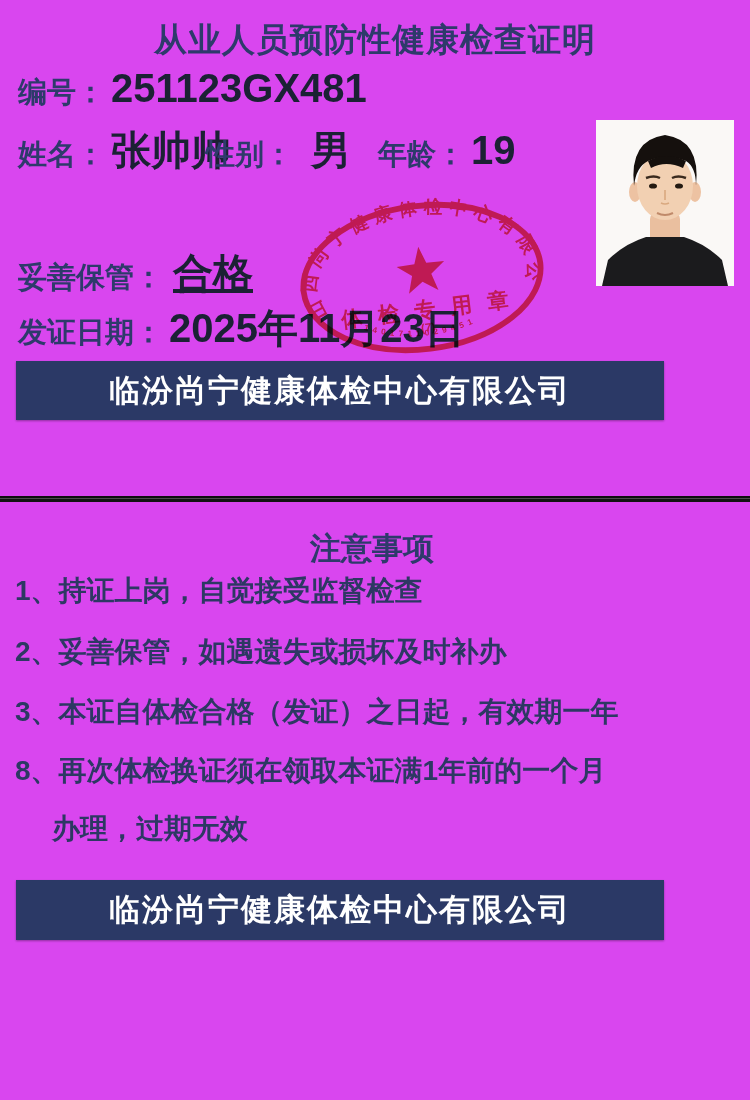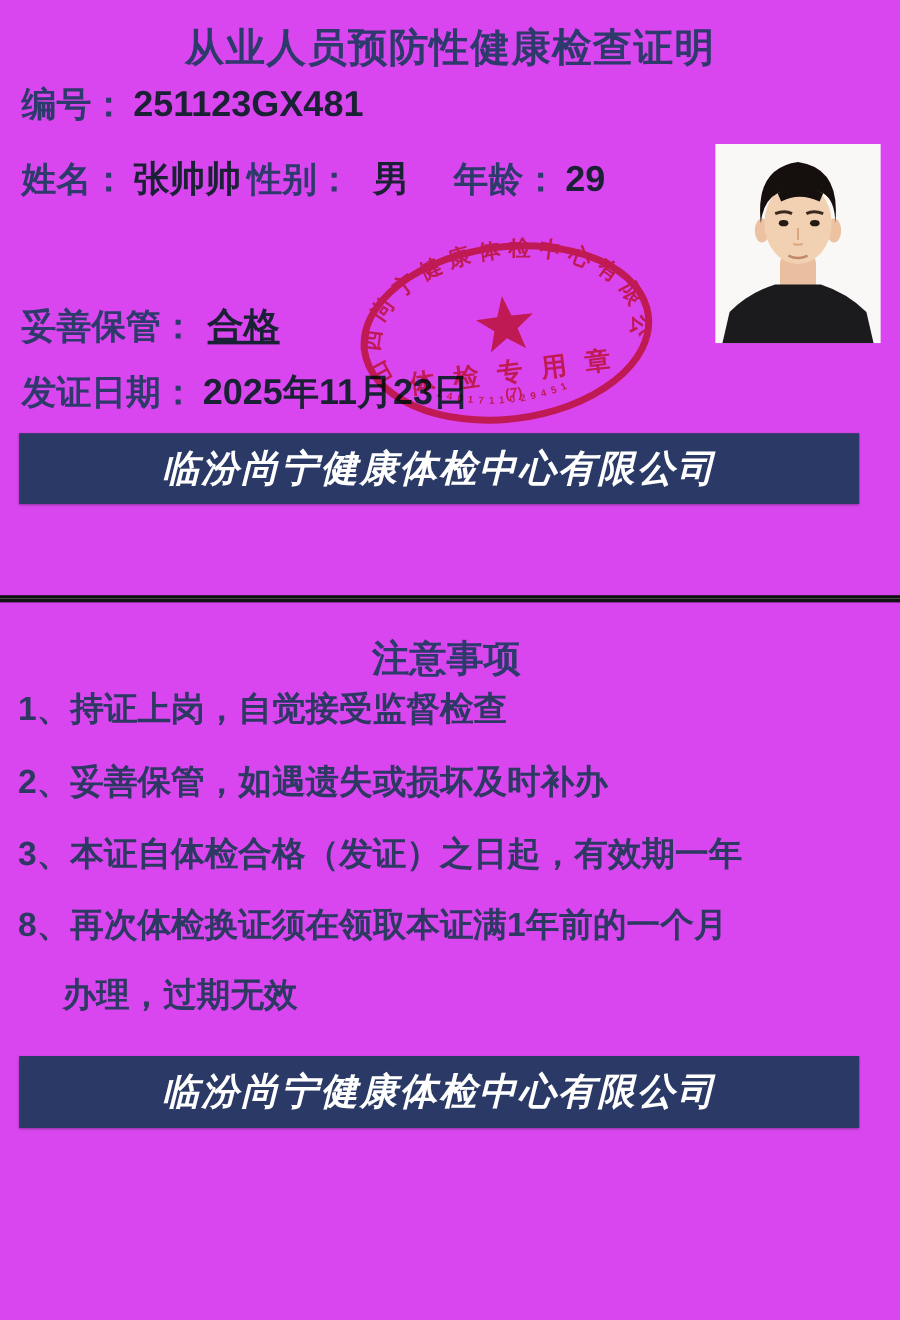--- a/index.html
+++ b/index.html
@@ -10,32 +10,31 @@
     overflow:hidden;
     font-family:"Liberation Sans","DejaVu Sans",sans-serif;
   }
   .title{
     position:absolute;top:18px;left:0;width:750px;margin:0;
     text-align:center;font-size:33px;font-weight:700;letter-spacing:1px;
     color:var(--navy);
   }
   .row{position:absolute;left:18px;white-space:nowrap;font-size:29px;font-weight:700;line-height:36px;}
   .lbl{color:var(--navy);}
-  .val{color:var(--text-dark);font-size:30px;letter-spacing:0;}
+  .val{color:var(--text-dark);font-size:40px;letter-spacing:0;}
   .pair{position:absolute;top:0;white-space:nowrap;}
   .row-name{left:0;width:750px;}
   .gap-sm{margin-left:6px;}
   .gap-md{margin-left:10px;text-decoration:underline;}
   .gap-lg{margin-left:18px;}
   .banner{
-    position:absolute;left:16px;width:700px;
+    position:absolute;left:16px;width:648px;
     background:var(--banner-bg);
     display:flex;align-items:center;justify-content:center;
     box-shadow:0 1px 2px rgba(0,0,0,.35);
-    font-style:italic;
   }
   .banner-text{
     color:var(--banner-text);font-size:31px;font-weight:700;letter-spacing:2px;
   }
   .banner-top{top:361px;height:59px;}
   .banner-bottom{top:880px;height:60px;}
   .divider{position:absolute;left:0;top:496px;width:750px;height:6px;
     background:linear-gradient(to bottom,#0e0e0e 0 2px,#4a4a4a 2px 3px,#121212 3px 6px);}
   .photo{position:absolute;left:596px;top:120px;width:138px;height:166px;}
   .stamp{
@@ -71,21 +70,21 @@
   </div>
 
   <div class="row row-name" style="top:132px">
     <span class="pair" style="left:18px">
       <span class="lbl">姓名：</span><span class="val gap-sm">张帅帅</span>
     </span>
     <span class="pair" style="left:206px">
       <span class="lbl">性别：</span><span class="val gap-lg">男</span>
     </span>
     <span class="pair" style="left:378px">
-      <span class="lbl">年龄：</span><span class="val gap-sm">29</span>
+      <span class="lbl">年龄：</span><span class="val gap-sm">19</span>
     </span>
   </div>
 
 
   <div class="row" style="top:255px">
     <span class="lbl">妥善保管：</span><span class="val gap-md">合格</span>
   </div>
 
   <div class="row" style="top:310px">
     <span class="lbl">发证日期：</span><span class="val gap-sm">2025年11月23日</span>

